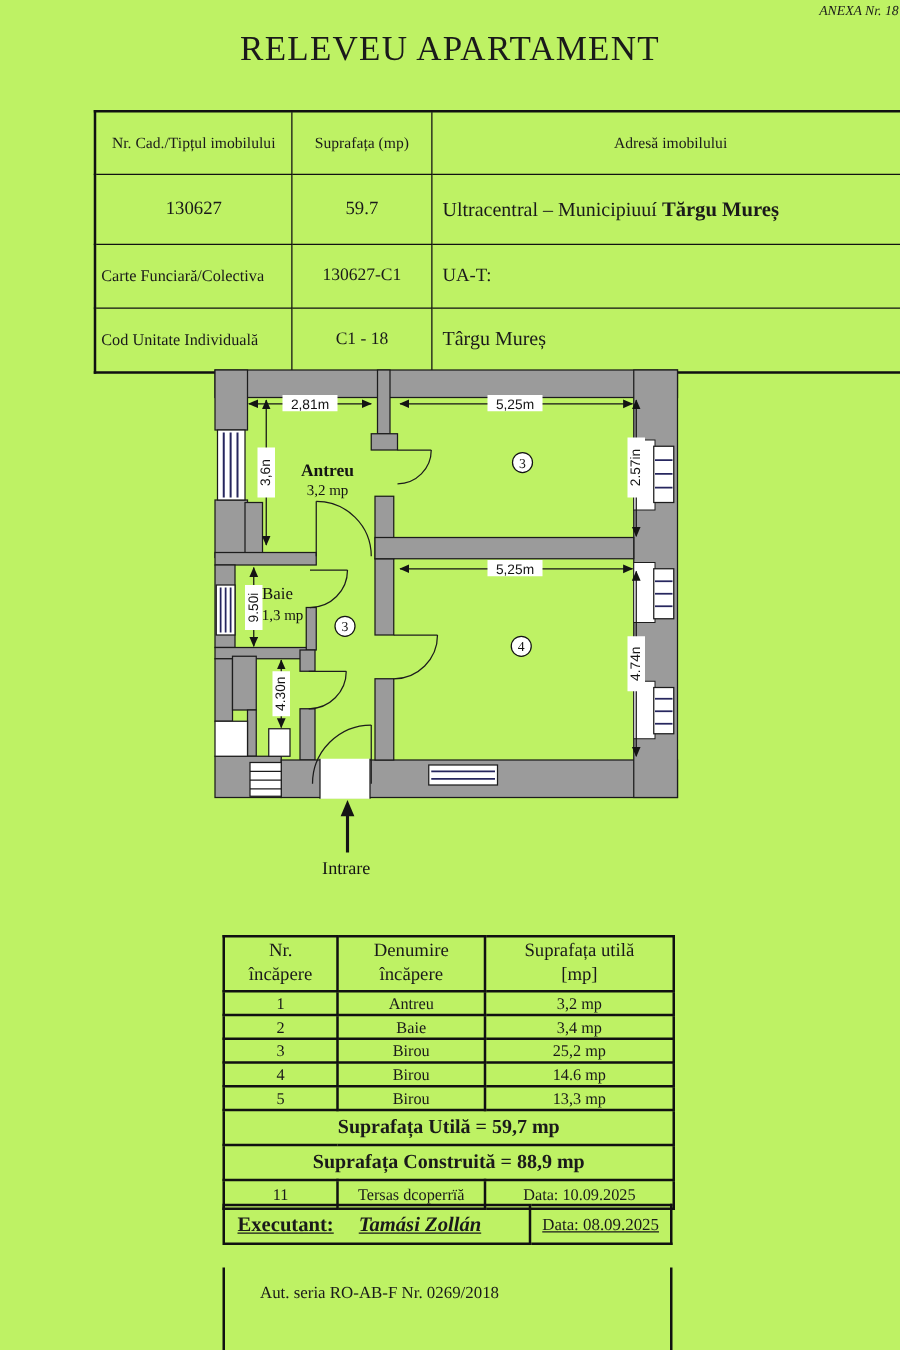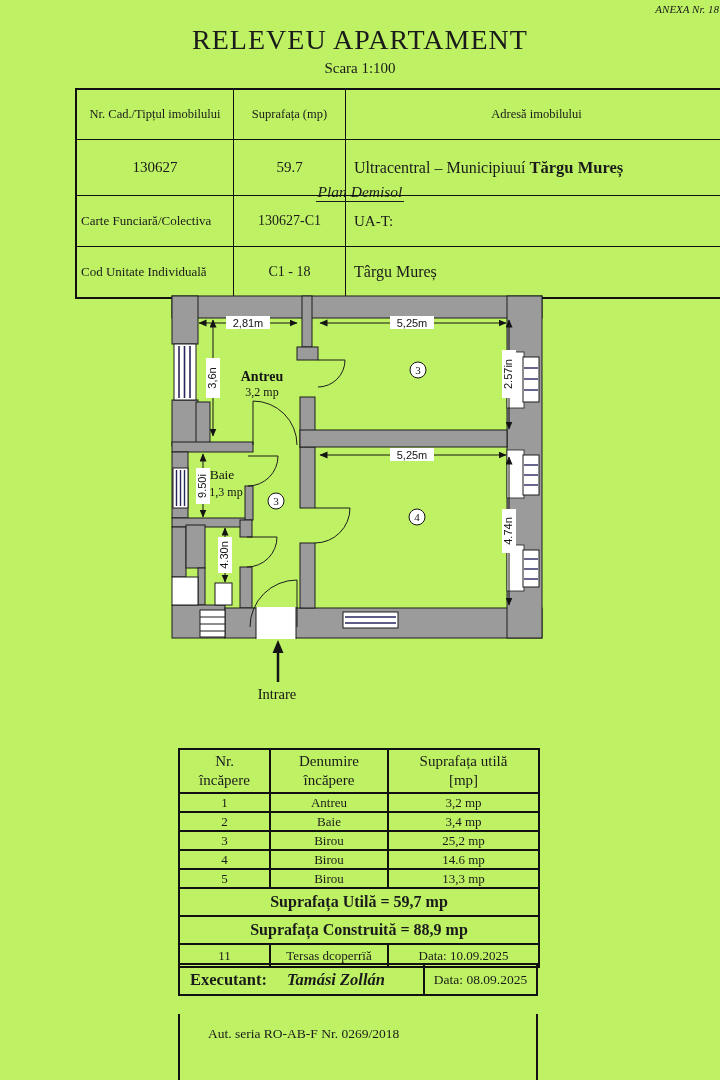--- a/index.html
+++ b/index.html
@@ -25,21 +25,21 @@
   .plan-heading span{border-bottom:1.5px solid #1a1a1a;padding:0 2px 1px;}
   .plan-wrap{position:absolute;left:170px;top:290px;width:378px;height:415px;}
   
   .area-table{position:absolute;left:178px;top:748px;width:360px;table-layout:fixed;border:2px solid #111;}
   .area-table td,.area-table th{border:2px solid #111;padding:0;text-align:center;overflow:hidden;}
   .area-table col.ac1{width:91px;} .area-table col.ac2{width:118px;} .area-table col.ac3{width:151px;}
   .at-head th{height:42px;font-size:15px;font-weight:normal;line-height:1.25;}
   .at-row td{height:17px;font-size:13px;line-height:13px;}
   .at-total td{height:26px;font-size:16px;font-weight:bold;}
   .at-misc td{height:21px;font-size:13px;border-radius:11px;}
-  .exec-row{position:absolute;left:178px;top:963px;width:420px;height:33px;display:flex;box-sizing:border-box;}
+  .exec-row{position:absolute;left:178px;top:963px;width:420px;height:33px;display:flex;box-sizing:border-box;text-decoration:underline;}
   .exec-left{box-sizing:border-box;width:247px;border:2px solid #111;display:flex;align-items:center;
              padding-left:10px;font-size:16.5px;font-weight:bold;}
   .exec-left i{margin-left:20px;}
   .exec-right{box-sizing:border-box;width:113px;border:2px solid #111;border-left:none;display:flex;
               align-items:center;justify-content:center;font-size:13.5px;}
   .auth-box{position:absolute;left:178px;top:994px;width:360px;height:79px;box-sizing:border-box;
             border:2px solid #111;border-top:none;font-size:13.5px;padding:12px 0 0 28px;margin-top:20px;}
   svg text{fill:#141414;}
   .dim-label{font-family:"Liberation Sans",sans-serif;font-size:11px;}
   .room-name{font-weight:bold;font-size:14px;font-family:"Liberation Serif",serif;}
@@ -48,21 +48,20 @@
   .badge-txt{font-size:11px;font-family:"Liberation Serif",serif;}
   .intrare-txt{font-size:14.5px;font-family:"Liberation Serif",serif;}
 </style>
 </head>
 <body>
 
 <div class="page">
 
   <div class="annex">ANEXA Nr. 18</div>
   <div class="title">RELEVEU APARTAMENT</div>
-  <div class="scara">Scara 1:100</div>
 
   <table class="info-table">
     <tbody>
         <tr class="it-r1">
       <td class="c1">Nr. Cad./Tipțul imobilului</td>
       <td class="c2">Suprafața (mp)</td>
       <td class="c3">Adresă imobilului</td>
     </tr>
     <tr class="it-r2">
       <td class="c1">130627</td>
@@ -75,21 +74,20 @@
       <td class="c3">UA-T:</td>
     </tr>
     <tr class="it-r4">
       <td class="c1">Cod Unitate Individuală</td>
       <td class="c2">C1 - 18</td>
       <td class="c3">Târgu Mureș</td>
     </tr>
   </tbody>
     </table>
 
-  <div class="plan-heading"><span>Plan Demisol</span></div>
 
   <div class="plan-wrap">
   <svg width="378" height="415" viewBox="0 0 378 415">
     <defs>
       <marker id="arw" markerWidth="10" markerHeight="8" refX="7.5" refY="3.5" orient="auto" markerUnits="userSpaceOnUse">
         <path d="M0,0 L8,3.5 L0,7 Z" fill="#141414"></path>
       </marker>
       <marker id="arwS" markerWidth="10" markerHeight="8" refX="7.5" refY="3.5" orient="auto-start-reverse" markerUnits="userSpaceOnUse">
         <path d="M0,0 L8,3.5 L0,7 Z" fill="#141414"></path>
       </marker>

